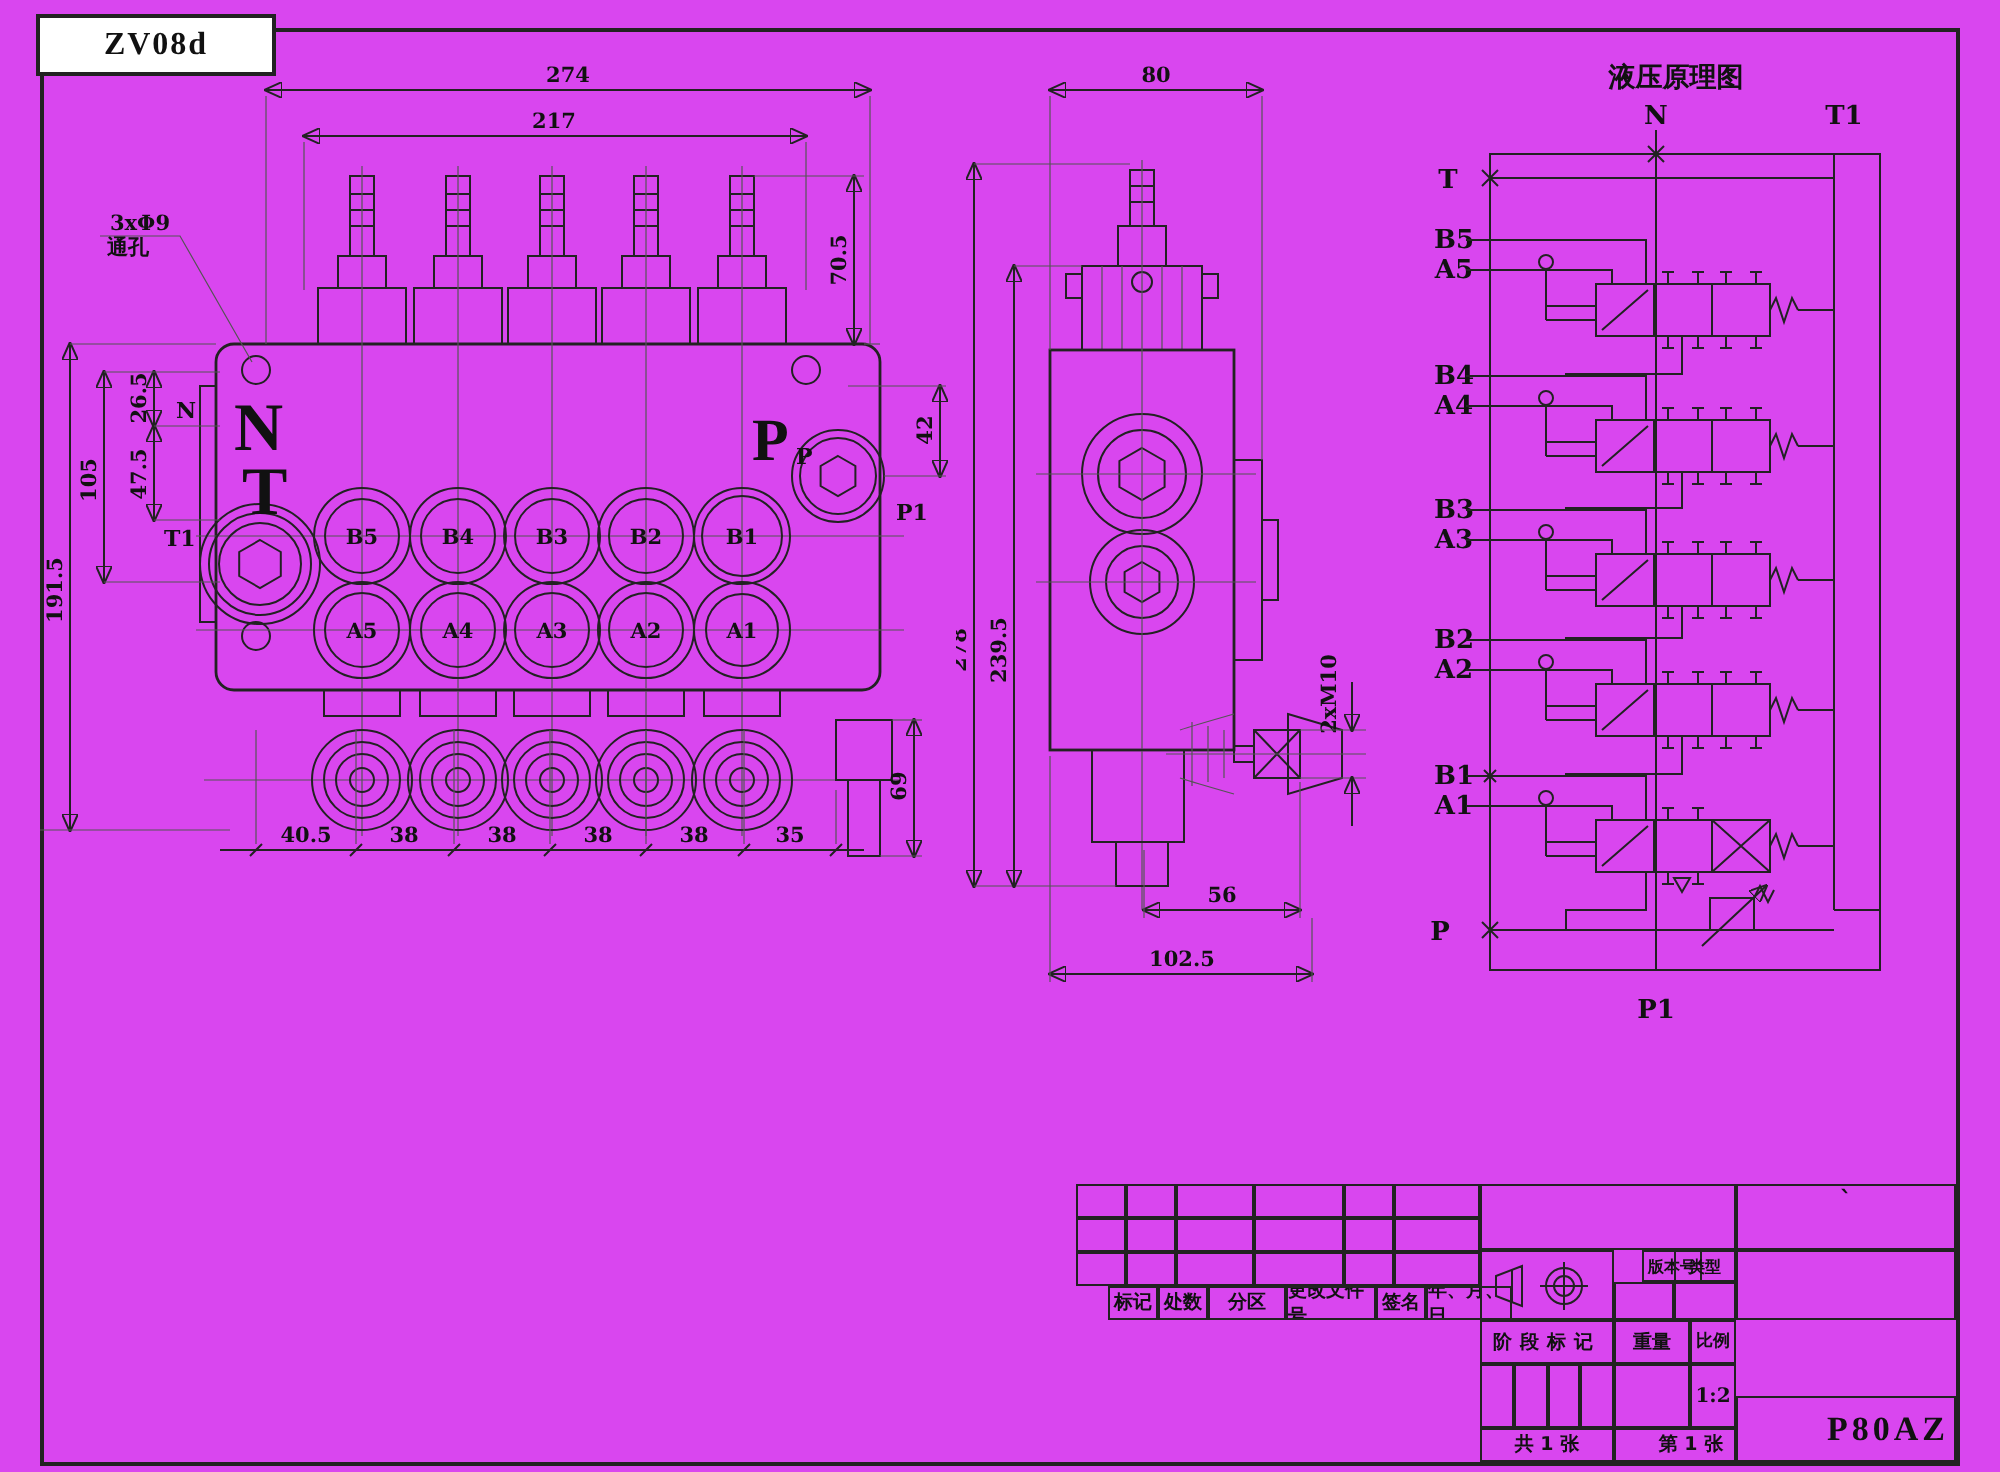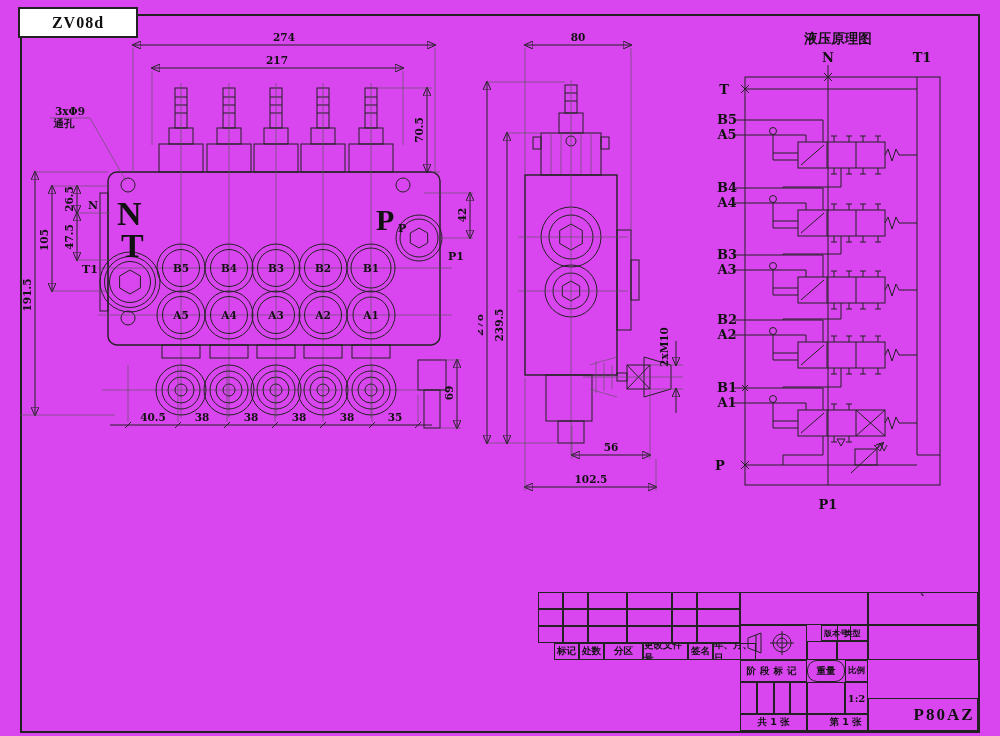--- a/index.html
+++ b/index.html
@@ -479,21 +479,21 @@
           <circle cx="38" cy="15" r="5"></circle>
         <line x1="26" y1="15" x2="50" y2="15"></line>
           <line x1="38" y1="3" x2="38" y2="27"></line>
       </svg>
     </div>
     <div class="tcell" style="left:283px;top:33px;width:30px;height:16px;font-size:8px;">版本号</div>
     <div class="tcell" style="left:299px;top:33px;width:31px;height:16px;font-size:8px;">类型</div>
     <div class="tcell" style="left:269px;top:49px;width:30px;height:19px;"></div>
     <div class="tcell" style="left:299px;top:49px;width:31px;height:19px;"></div>
     <div class="tcell" style="left:202px;top:68px;width:67px;height:22px;letter-spacing:4px;font-family:Liberation Serif, serif;">阶段标记</div>
-    <div class="tcell" style="left:269px;top:68px;width:38px;height:22px;border-radius:10px;">重量</div>
+    <div class="tcell" style="left:269px;top:68px;width:38px;height:22px;">重量</div>
     <div class="tcell" style="left:307px;top:68px;width:23px;height:22px;font-size:8.5px;">比例</div>
     <div class="tcell" style="left:202px;top:90px;width:17px;height:32px;"></div>
     <div class="tcell" style="left:219px;top:90px;width:17px;height:32px;"></div>
     <div class="tcell" style="left:236px;top:90px;width:16px;height:32px;"></div>
     <div class="tcell" style="left:252px;top:90px;width:17px;height:32px;"></div>
     <div class="tcell" style="left:269px;top:90px;width:38px;height:32px;"></div>
     <div class="tcell" style="left:307px;top:90px;width:23px;height:32px;font:bold 10px 'DejaVu Serif',serif;">1:2</div>
     <div class="tcell" style="left:202px;top:122px;width:67px;height:17px;">共 1 张</div>
     <div class="tcell" style="left:269px;top:122px;width:61px;height:17px;padding-left:16px;">第 1 张</div>
 

